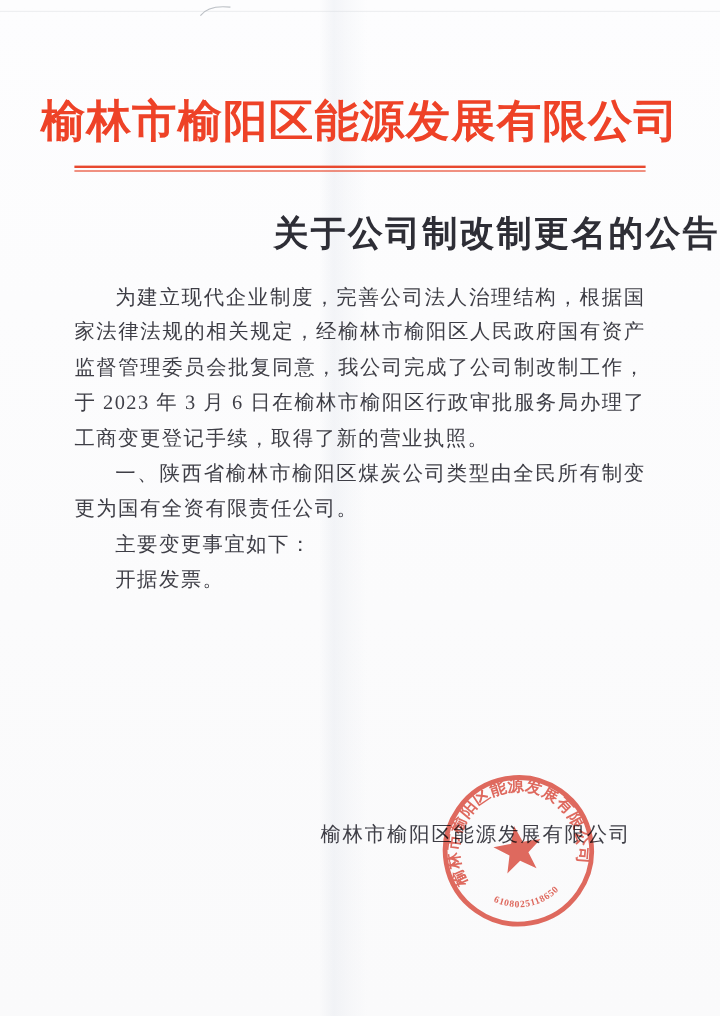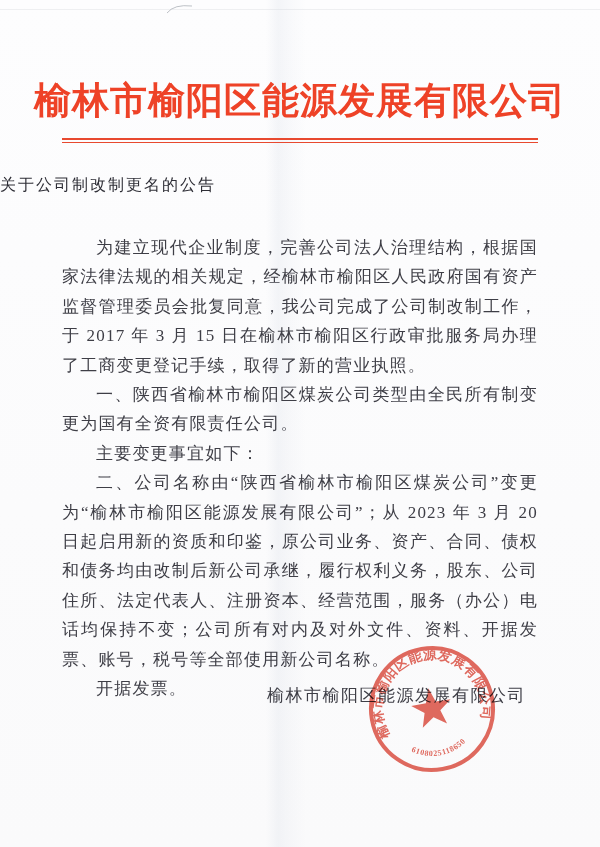--- a/index.html
+++ b/index.html
@@ -32,23 +32,23 @@
     font-size: 37px; font-weight: bold; letter-spacing: 1px;
     white-space: nowrap;
   }
   .red-rule {
     position: absolute; top: 138px; left: 62px; right: 62px; height: 2px;
     border-top: 2.5px solid #e8492f;
     border-bottom: 1.5px solid #e8492f;
   }
   .doc-title {
     position: absolute; top: 175px; left: 0; width: 600px;
-    text-align: left;
+    text-align: right;
     color: #2e2e36;
-    font-size: 16px; font-weight: 400; letter-spacing: 2px;
+    font-size: 29px; font-weight: 700; letter-spacing: 2px;
   }
 
   .body-text {
     position: absolute; top: 233px; left: 62px; width: 476px;
     color: #3e3e46;
     font-size: 17px; line-height: 29.4px; letter-spacing: 1.2px;
     text-align: justify; text-justify: inter-ideograph;
   }
   .body-text p { margin: 0; text-indent: 2em; }
 
@@ -81,24 +81,23 @@
     <path d="M2,11 Q9,2 27,4" stroke="#9aa0a8" stroke-width="1" fill="none" opacity="0.65"></path>
   </svg>
 
   <div class="letterhead">榆林市榆阳区能源发展有限公司</div>
 
   <div class="red-rule"></div>
 
   <div class="doc-title">关于公司制改制更名的公告</div>
 
   <div class="body-text">
-    <p>为建立现代企业制度，完善公司法人治理结构，根据国家法律法规的相关规定，经榆林市榆阳区人民政府国有资产监督管理委员会批复同意，我公司完成了公司制改制工作，于 2017 年 3 月 15 日在榆林市榆阳区行政审批服务局办理了工商变更登记手续，取得了新的营业执照。</p>
+    <p>为建立现代企业制度，完善公司法人治理结构，根据国家法律法规的相关规定，经榆林市榆阳区人民政府国有资产监督管理委员会批复同意，我公司完成了公司制改制工作，于 2023 年 3 月 6 日在榆林市榆阳区行政审批服务局办理了工商变更登记手续，取得了新的营业执照。</p>
     <p>一、陕西省榆林市榆阳区煤炭公司类型由全民所有制变更为国有全资有限责任公司。</p>
     <p>主要变更事宜如下：</p>
-    <p>二、公司名称由“陕西省榆林市榆阳区煤炭公司”变更为“榆林市榆阳区能源发展有限公司”；从 2023 年 3 月 20 日起启用新的资质和印鉴，原公司业务、资产、合同、债权和债务均由改制后新公司承继，履行权利义务，股东、公司住所、法定代表人、注册资本、经营范围，服务（办公）电话均保持不变；公司所有对内及对外文件、资料、开据发票、账号，税号等全部使用新公司名称。</p>
     <p>开据发票。</p>
   </div>
 
   <div class="signature">
     <div class="sig-company">榆林市榆阳区能源发展有限公司</div>
   </div>
 
   <svg class="seal" viewBox="0 0 160 160">
     <defs>
       <path id="sealTopArc" d="M 33.64,98.73 A 50,50 0 1 1 126.36,98.73" fill="none"></path>

